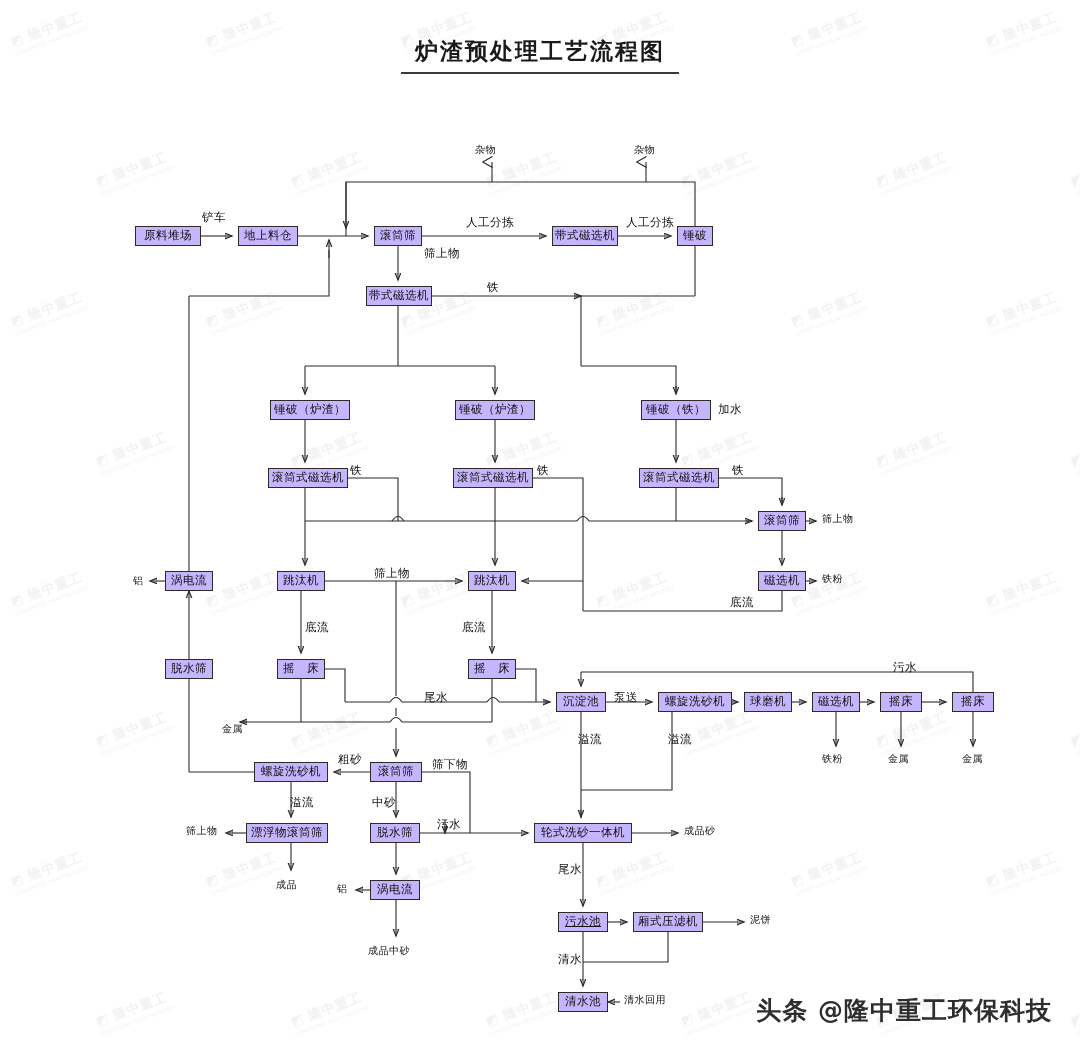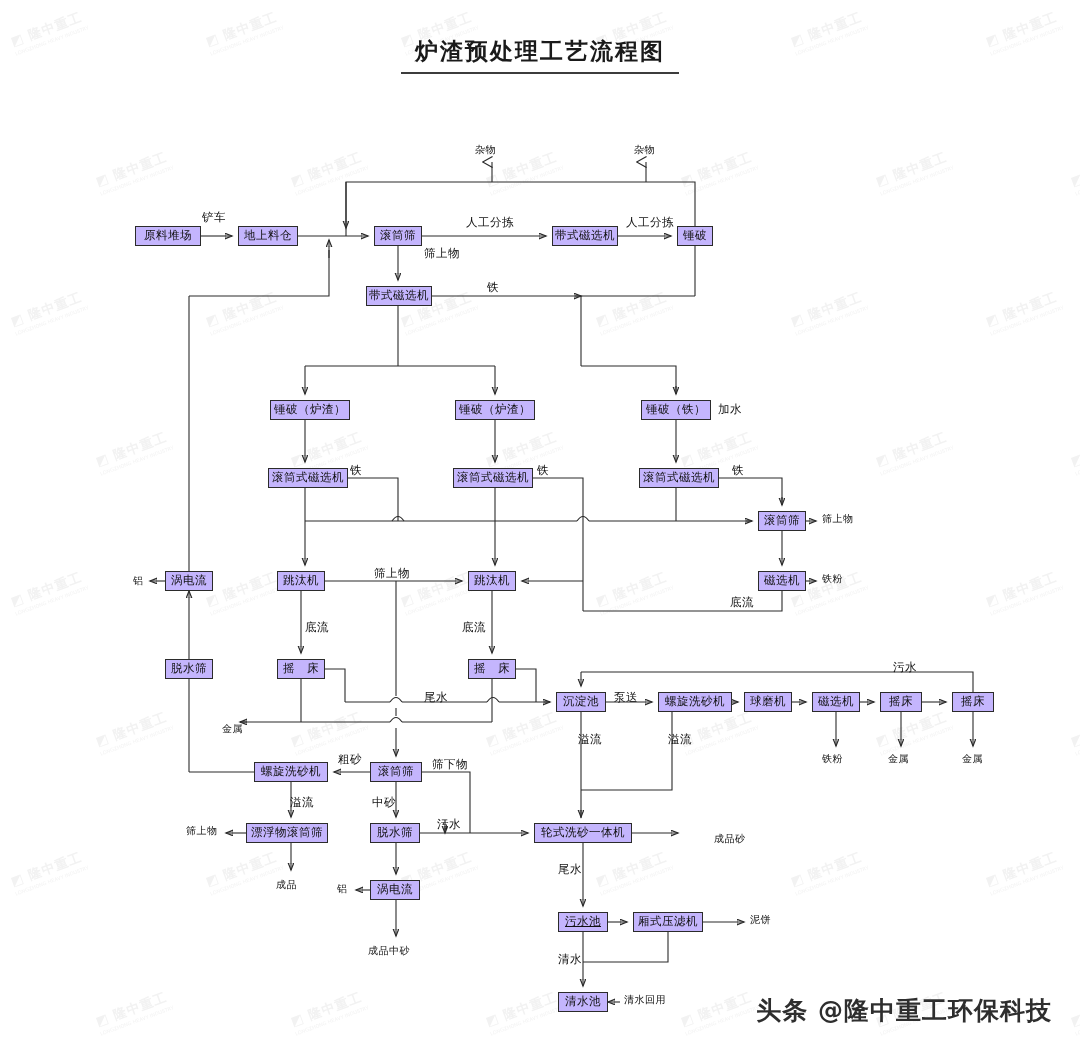--- a/index.html
+++ b/index.html
@@ -416,21 +416,21 @@
       <div class="term" style="left: 475px; top: 143px;">杂物</div>
       <div class="term" style="left: 634px; top: 143px;">杂物</div>
       <div class="term" style="left: 133px; top: 574px;">铝</div>
       <div class="term" style="left: 822px; top: 512px;">筛上物</div>
       <div class="term" style="left: 822px; top: 572px;">铁粉</div>
       <div class="term" style="left: 222px; top: 722px;">金属</div>
       <div class="term" style="left: 822px; top: 752px;">铁粉</div>
       <div class="term" style="left: 888px; top: 752px;">金属</div>
       <div class="term" style="left: 962px; top: 752px;">金属</div>
       <div class="term" style="left: 186px; top: 824px;">筛上物</div>
-      <div class="term" style="left: 714px; top: 824px; margin-top: 8px;">成品砂</div>
+      <div class="term" style="left: 684px; top: 824px;">成品砂</div>
       <div class="term" style="left: 276px; top: 878px;">成品</div>
       <div class="term" style="left: 337px; top: 882px;">铝</div>
       <div class="term" style="left: 750px; top: 913px;">泥饼</div>
       <div class="term" style="left: 368px; top: 944px;">成品中砂</div>
       <div class="term" style="left: 624px; top: 993px;">清水回用</div>
     </div>
 
   <div id="footer-credit">头条 @隆中重工环保科技</div>
 </div>
 

